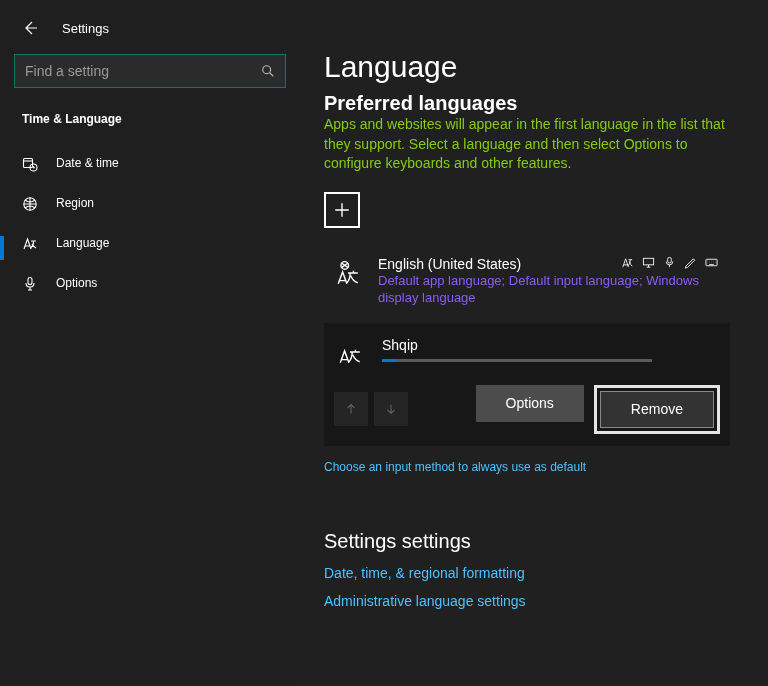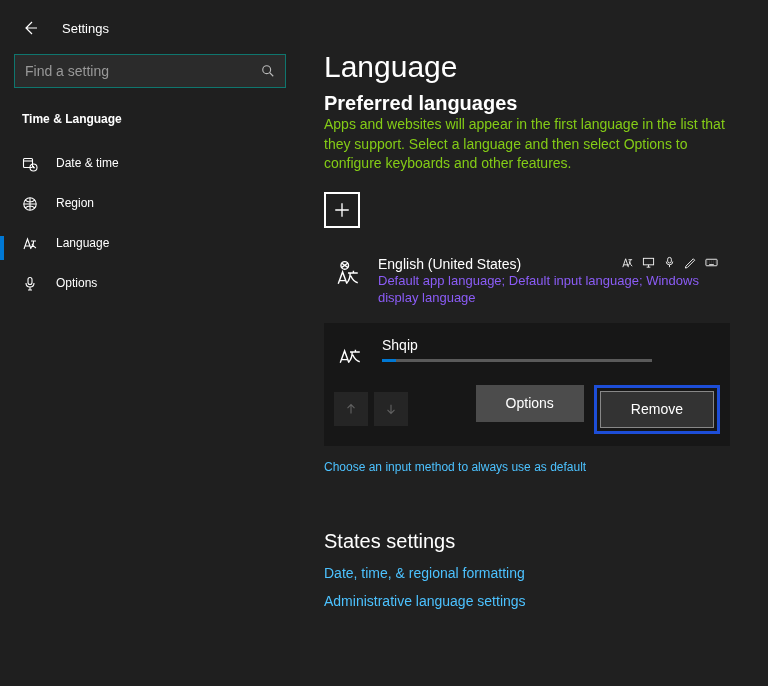--- a/index.html
+++ b/index.html
@@ -123,21 +123,21 @@
   .square-btn {
     width:34px; height:34px; background:#333; display:flex; align-items:center; justify-content:center;
     opacity:0.5;
   }
   .action-btns { display:flex; gap:10px; }
   .action-btn {
     height:37px; padding:0 30px; background:#4c4c4c; border:none;
     color:#fff; font-size:14px; cursor:pointer;
   }
   .remove-wrap {
-    border: 3px solid #1d4ed8; padding:3px;
+    border: 3px solid #e5e5e5; padding:3px;
   }
   .link { color:#4cc2ff; font-size:12px; margin-top:14px; display:block; cursor:pointer; }
   .related-title { font-size:20px; font-weight:400; margin-top:56px; margin-bottom:6px; }
   .related-link { color:#4cc2ff; font-size:14px; margin-top:12px; display:block; cursor:pointer; }
   .lang-row-top { display:flex; justify-content:space-between; align-items:flex-start; }
 </style>
 </head>
 <body>
 
 <div class="sidebar">
@@ -289,17 +289,17 @@
           <button class="action-btn">Options</button>
           <div class="remove-wrap">
             <button class="action-btn" style="background:#333;border:1px solid #888">Remove</button>
           </div>
         </div>
       </div>
     </div>
 
     <a class="link">Choose an input method to always use as default</a>
 
-    <div class="related-title">States settings</div>
+    <div class="related-title">Settings settings</div>
     <a class="related-link">Date, time, &amp; regional formatting</a>
     <a class="related-link">Administrative language settings</a>
   </div>
 </div>
 
 </body></html>

